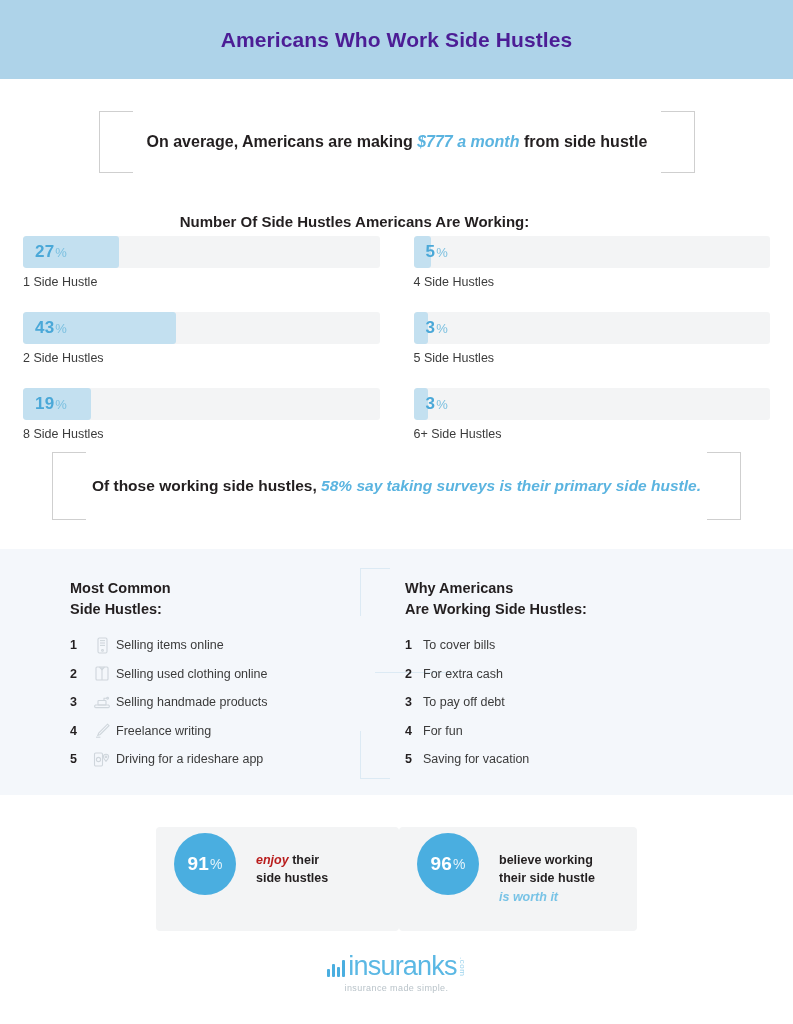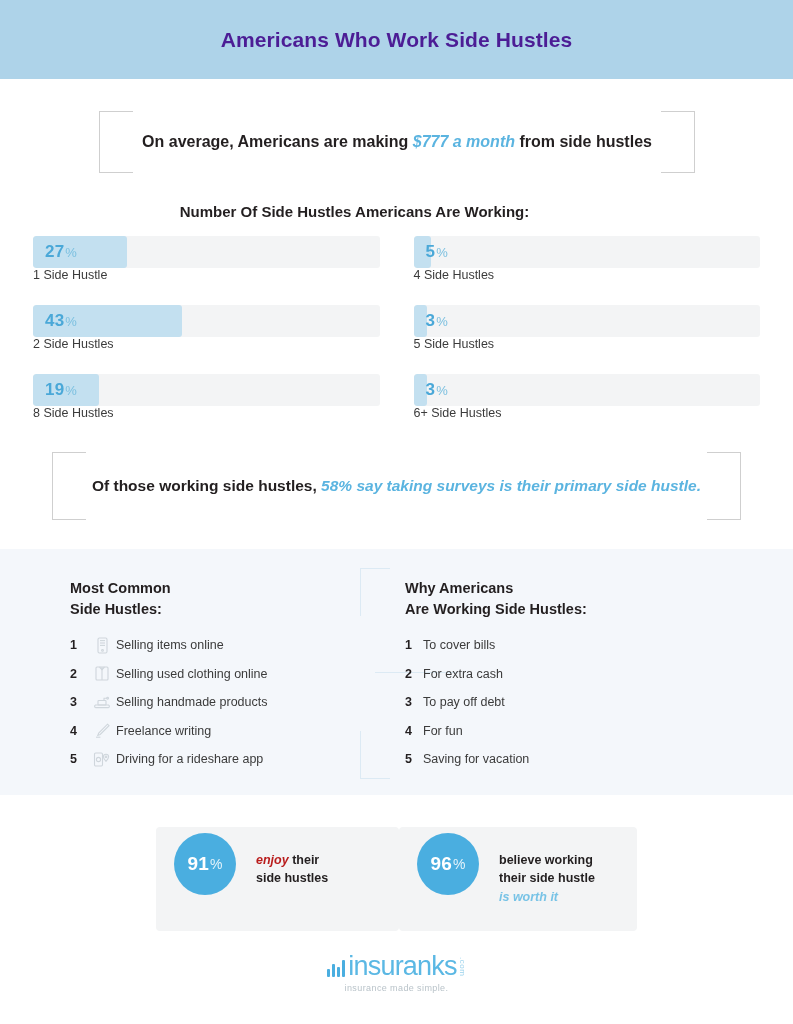--- a/index.html
+++ b/index.html
@@ -65,35 +65,35 @@
     font-weight: 600;
   }
 
   #callout-top { left: 99px; top: 111px; width: 596px; height: 62px; }
   #callout-mid { left: 52px; top: 452px; width: 689px; height: 68px; }
   #callout-mid .callout-text { font-size: 15.5px; }
 
   
   .bars-heading {
     position: absolute;
-    left: 0; top: 203px;
+    left: 0; top: 213px;
     width: 709px;
     text-align: center;
     font-size: 15px;
     font-weight: 700;
     color: #231f20;
   }
   .bars-grid {
     position: absolute;
     left: 0; top: 236px;
     width: 793px;
     display: grid;
     grid-template-columns: 1fr 1fr;
     column-gap: 34px;
-    padding: 0 33px;
+    padding: 0 23px;
   }
   .bar-col { display: flex; flex-direction: column; }
   .bar-item { margin-bottom: 23px; }
   .bar-track {
     position: relative;
     width: 100%;
     height: 32px;
     background: #f3f4f5;
     border-radius: 3px;
     overflow: hidden;
@@ -116,20 +116,21 @@
     color: #4aa8d8;
     letter-spacing: 0.2px;
   }
   .bar-value .pct {
     font-size: 13px;
     font-weight: 400;
     color: #7cc0e0;
     margin-left: 1px;
   }
   .bar-label {
+    margin-top: 7px;
     font-size: 12.5px;
     color: #3b3b3b;
   }
 
   
   .light-section {
     position: absolute;
     left: 0; top: 549px;
     width: 793px; height: 246px;
     background: #f4f7fb;
@@ -303,21 +304,21 @@
 <div class="page">
 
   <div class="banner">
     <h1 class="banner-title">Americans Who Work Side Hustles</h1>
   </div>
 
   <div class="callout" id="callout-top">
     <span class="bracket left"></span>
     <span class="bracket right"></span>
     <div class="callout-text">
-      <span>On average, Americans are making </span><span class="accent">$777 a month</span><span> from side hustles</span>
+      <span>On average, Americans are making </span><span class="accent">$777 a month</span><span> from side hustle</span>
     </div>
   </div>
 
   <div class="bars-heading">Number Of Side Hustles Americans Are Working:</div>
 
   <div class="bars-grid">
     <div class="bar-col">
 
       <div class="bar-item">
         <div class="bar-track">

